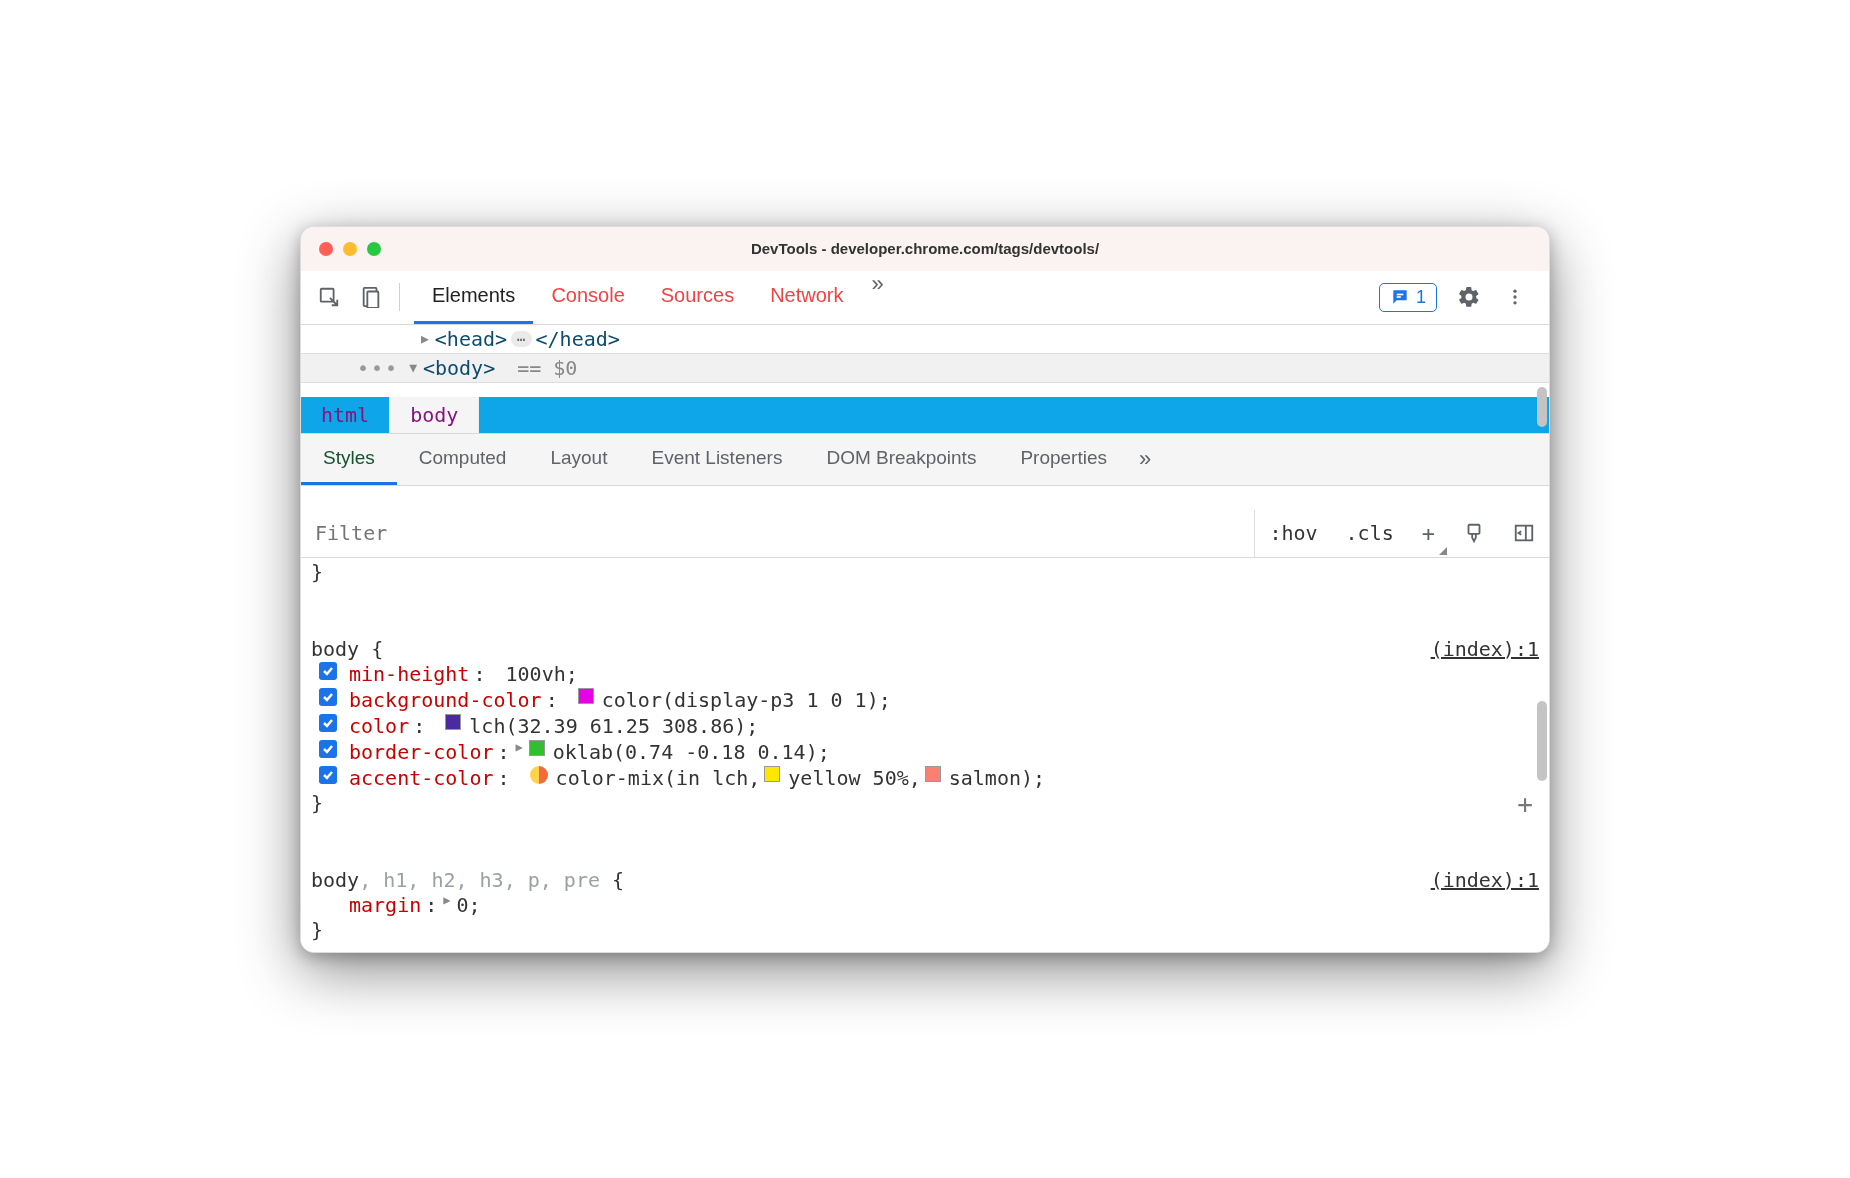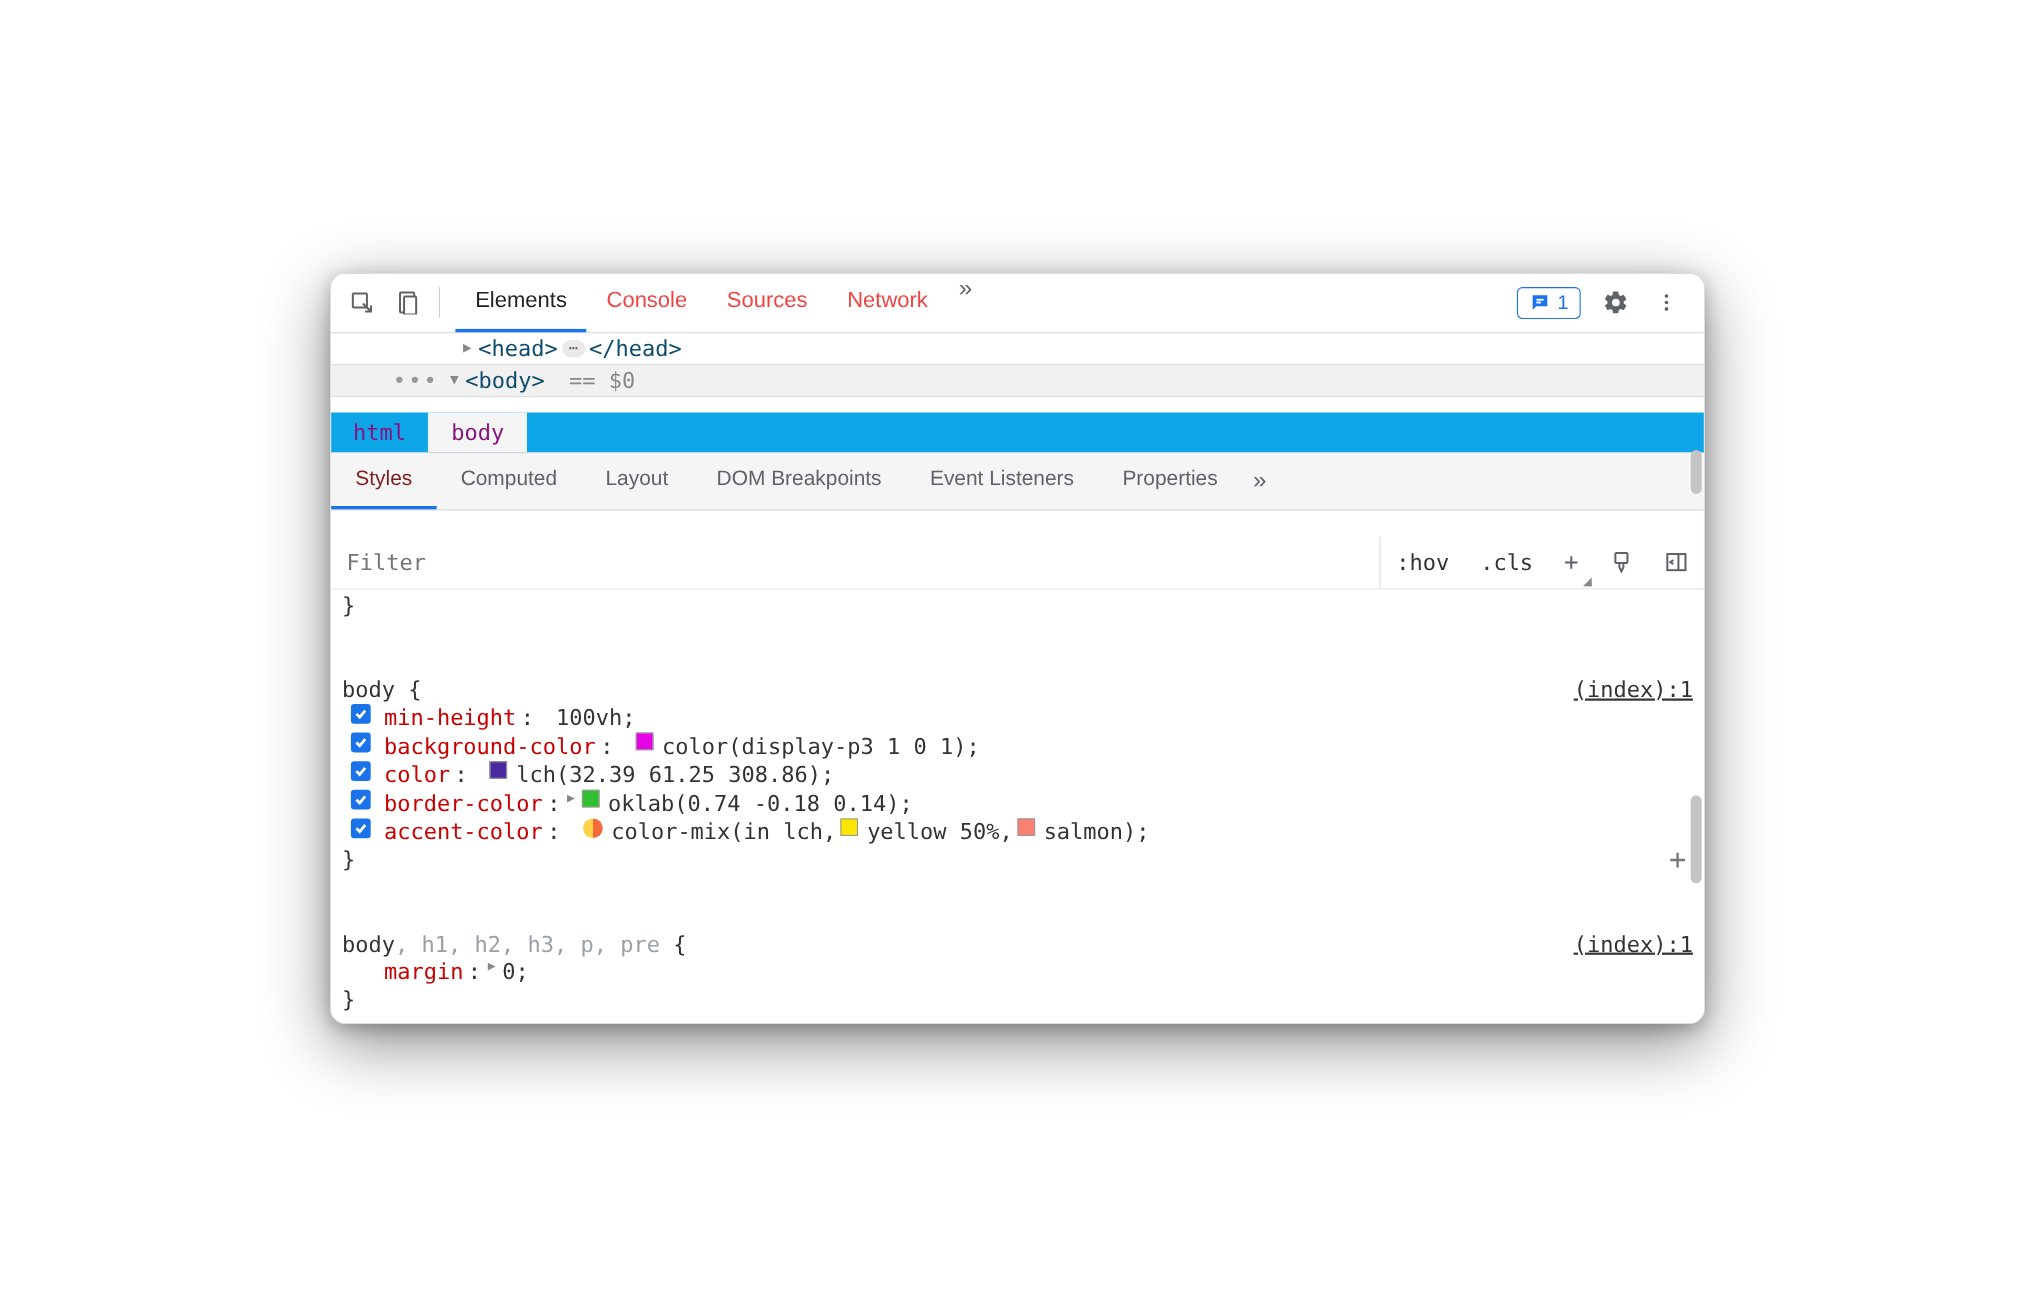--- a/index.html
+++ b/index.html
@@ -84,21 +84,21 @@
 
   .subtabs {
     display:flex; align-items:center; height:52px;
     background:#f5f5f5; border-bottom:1px solid #d9d9d9;
   }
   .subtab {
     padding:0 22px; display:flex; align-items:center; height:100%;
     font-size:19px; color:#5f6368; cursor:pointer;
     border-bottom:3px solid transparent;
   }
-  .subtab.active { color:#7f1d1d; border-bottom-color:#1a73e8; }
+  .subtab.active { color:#14532d; border-bottom-color:#1a73e8; }
 
   .styles-toolbar {
     display:flex; align-items:center; height:48px;
     border-bottom:1px solid #d9d9d9;
     font-family:ui-monospace,Menlo,Consolas,monospace;
     margin-top:24px;
   }
   .filter-input {
     flex:1; border:none; border-right:1px solid #ddd; height:100%;
     font-size:20px; padding:0 14px; color:#5f6368; outline:none;
@@ -149,20 +149,28 @@
   }
   .stub-top { top:160px; height:40px; }
   .stub-mid { top:474px; height:80px; }
   .chevrons { color:#5f6368; font-size:22px; cursor:pointer; padding:0 10px; }
 </style>
 </head>
 <body>
 
 <div class="window">
 
+  <div class="titlebar">
+    <div class="traffic-lights">
+      <div class="tl red"></div>
+      <div class="tl yellow"></div>
+      <div class="tl green"></div>
+    </div>
+    <div class="title">DevTools - developer.chrome.com/tags/devtools/</div>
+  </div>
 
   <div class="toolbar">
     <div class="toolbar-left">
       <span class="tb-icon">
         <svg width="22" height="22" viewBox="0 0 24 24" fill="none" stroke="currentColor" stroke-width="2">
             <rect x="3" y="3" width="14" height="14" rx="1"></rect>
             <path d="M13 13 L21 21 M21 15 V21 H15"></path>
           </svg>
       </span>
       <span class="tb-icon">
@@ -222,22 +230,22 @@
 
   <div class="breadcrumb">
     <div class="crumb">html</div>
     <div class="crumb active">body</div>
   </div>
 
   <div class="subtabs">
     <div class="subtab active">Styles</div>
     <div class="subtab">Computed</div>
     <div class="subtab">Layout</div>
+    <div class="subtab">Event Listeners</div>
     <div class="subtab">DOM Breakpoints</div>
-    <div class="subtab">Event Listeners</div>
     <div class="subtab">Properties</div>
     <div class="chevrons">»</div>
   </div>
 
   <div class="styles-toolbar">
     <input class="filter-input" placeholder="Filter" style="">
     <div class="st-btn">:hov</div>
     <div class="st-btn">.cls</div>
     <div class="st-btn small add-corner">+</div>
     <div class="st-btn">

